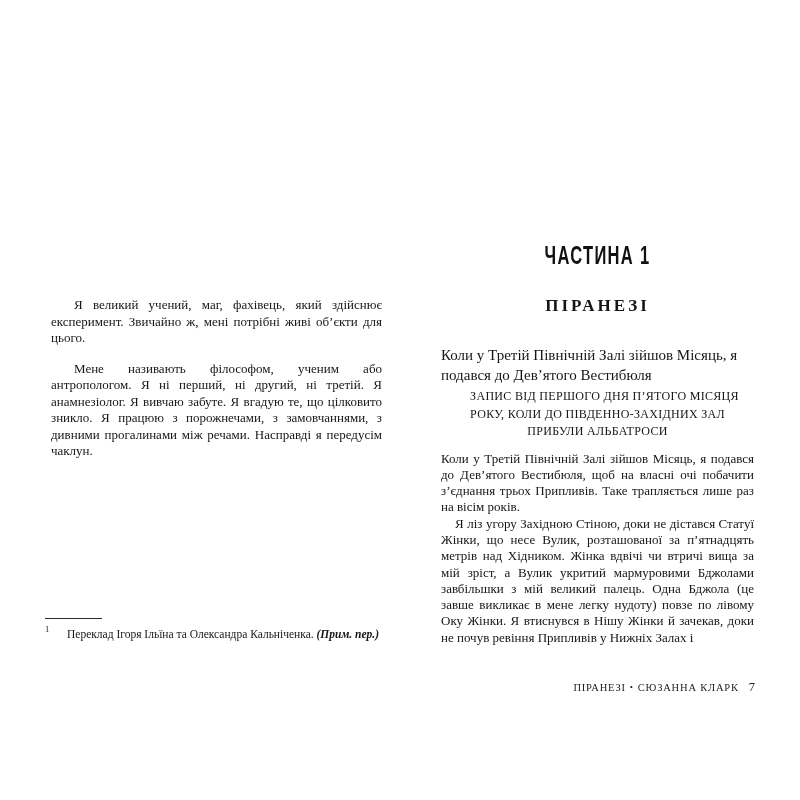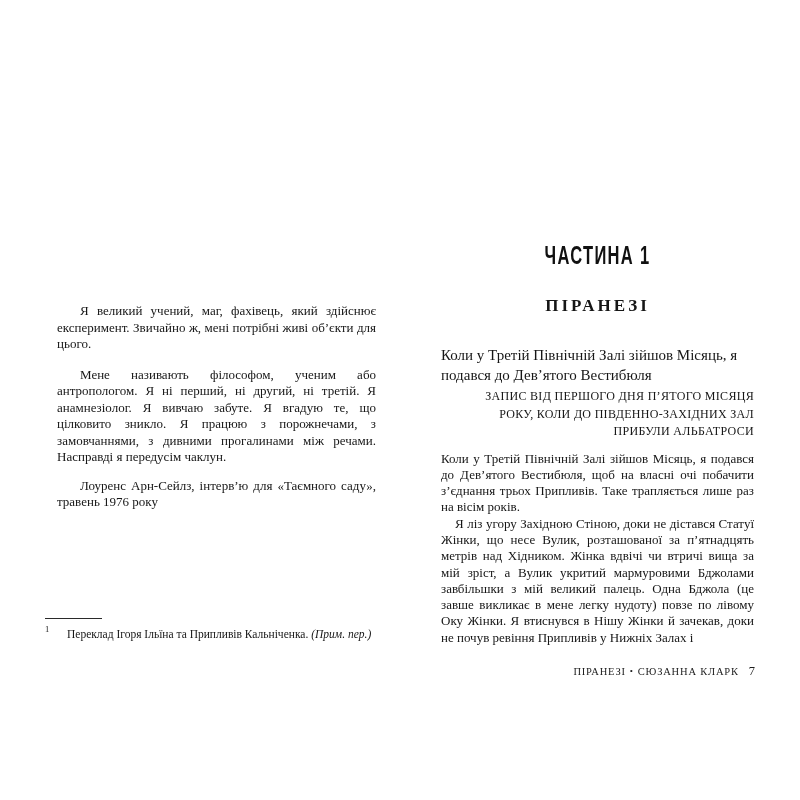--- a/index.html
+++ b/index.html
@@ -18,21 +18,21 @@
   }
 
   
   .left-page-text {
     position: absolute;
     left: 45px;
     top: 291px;
     width: 343px;
   }
   .left-page-text p {
-    margin: 12px;
+    margin: 6px;
     font-size: 13px;
     line-height: 16.5px;
     text-align: justify;
   }
   .epigraph-quote { text-indent: 23px; }
   .epigraph-source { text-indent: 23px; text-align: left; }
   .left-paragraph { margin-top: 14px !important; text-indent: 23px; }
   .left-attribution { text-indent: 23px; }
 
   sup.fn-ref {
@@ -60,21 +60,21 @@
     display: flex;
   }
   .footnote-marker {
     font-size: 8.5px;
     vertical-align: 4px;
     line-height: 0;
     padding-top: 2px;
     width: 22px;
     flex: 0 0 22px;
   }
-  .footnote-note { font-style: italic; }
+  .footnote-note { font-style: italic; font-weight: bold; }
 
   
   .right-page-text {
     position: absolute;
     left: 441px;
     top: 242px;
     width: 313px;
   }
   .part-heading {
     margin: 0;
@@ -102,61 +102,60 @@
     font-size: 15px;
     line-height: 19.5px;
     text-align: left;
   }
   .entry-subheading {
     margin: 3px 0 0 0;
     font-size: 12px;
     line-height: 17.5px;
     letter-spacing: 0.3px;
     text-indent: 14px;
-    text-align: right;
+    text-align: center;
   }
   .right-body { margin-top: 10px; }
   .right-body p {
     margin: 0;
     font-size: 13px;
     line-height: 16.3px;
     text-align: justify;
   }
   .right-body p.indented { text-indent: 14px; }
 
   .page-footer {
     position: absolute;
-    top: 664px;
+    top: 680px;
     right: 45px;
     font-size: 10.5px;
     letter-spacing: 0.8px;
     white-space: nowrap;
     color: #1c1c1c;
   }
   .page-footer .sep { margin: 0 4px; font-size: 9px; vertical-align: 1px; }
   .page-number {
     font-size: 12.5px;
     letter-spacing: 0;
     margin-left: 10px;
   }
 </style>
 </head>
 <body>
 
 <div class="left-page-text">
   <p class="epigraph-quote">Я великий учений, маг, фахівець, який здійснює експеримент. Звичайно ж, мені потрібні живі об’єкти для цього.</p>
   <p class="left-paragraph">Мене називають філософом, ученим або антропологом. Я ні перший, ні другий, ні третій. Я анамнезіолог. Я вивчаю забуте. Я вгадую те, що цілковито зникло. Я працюю з порожнечами, з замовчаннями, з дивними прогалинами між речами. Насправді я передусім чаклун.</p>
-  <p class="left-attribution">Лоуренс Арн-Сейлз, інтерв’ю для «Таємного саду», травень 1976 року</p>
 </div>
 
 <div class="footnote-block">
   <div class="footnote-rule"></div>
   <p class="footnote-line">
       <span class="footnote-marker">1</span>
-      <span><span>Переклад Ігоря Ільїна та Припливів Кальніченка. </span><span class="footnote-note">(Прим. пер.)</span></span>
+      <span><span>Переклад Ігоря Ільїна та Олександра Кальніченка. </span><span class="footnote-note">(Прим. пер.)</span></span>
     </p>
 </div>
 
 <div class="right-page-text">
   <h1 class="part-heading">ЧАСТИНА 1</h1>
   <h2 class="chapter-title">ПІРАНЕЗІ</h2>
   <p class="entry-heading">Коли у Третій Північній Залі зійшов Місяць, я подався до Дев’ятого Вестибюля</p>
   <p class="entry-subheading">ЗАПИС ВІД ПЕРШОГО ДНЯ П’ЯТОГО МІСЯЦЯ РОКУ, КОЛИ ДО ПІВДЕННО-ЗАХІДНИХ ЗАЛ ПРИБУЛИ АЛЬБАТРОСИ</p>
   <div class="right-body">
     <p>Коли у Третій Північній Залі зійшов Місяць, я подався до Дев’ятого Вестибюля, щоб на власні очі побачити з’єднання трьох Припливів. Таке трапляється лише раз на вісім років.</p>

